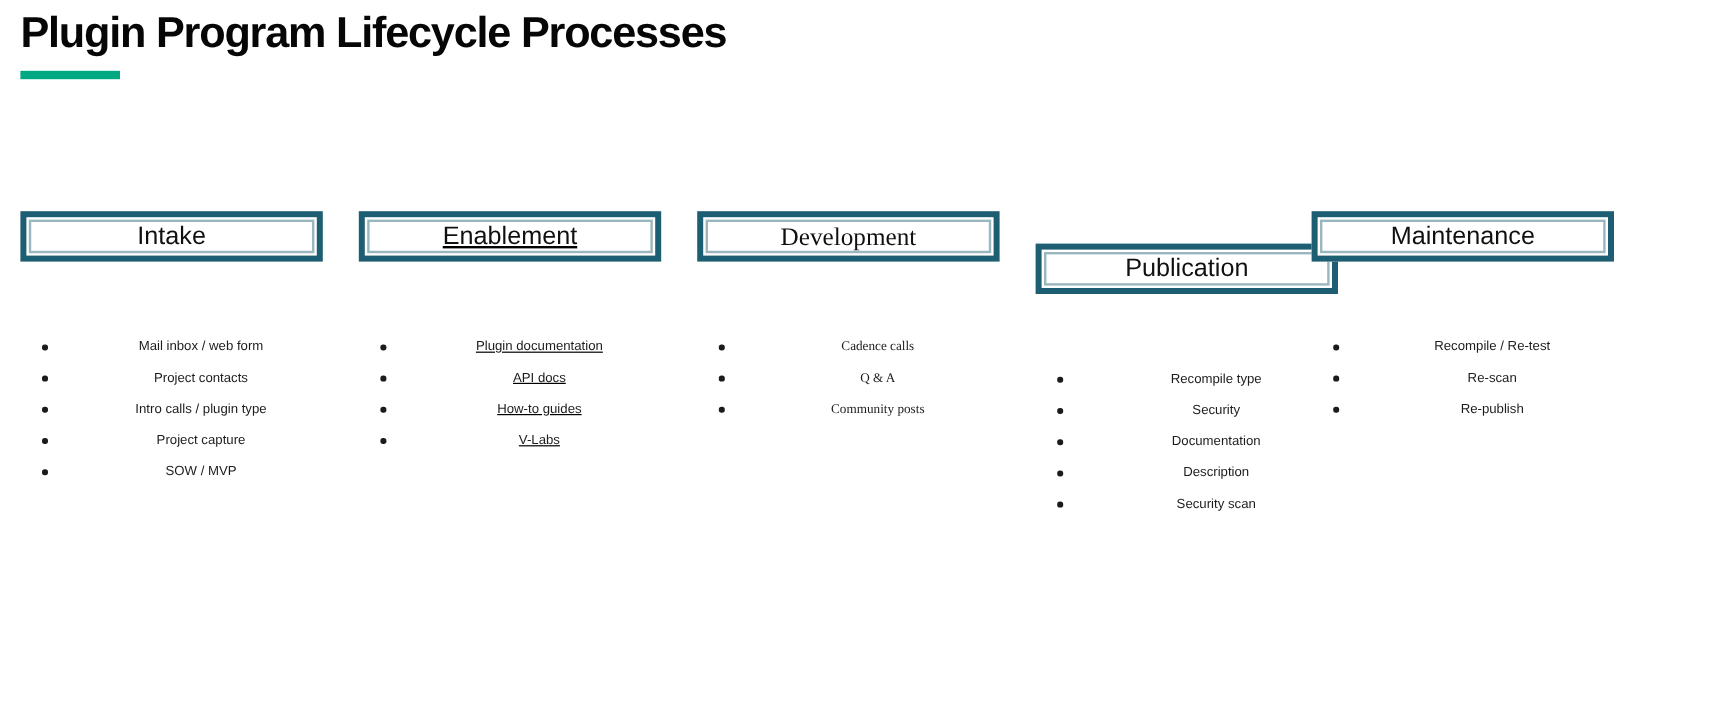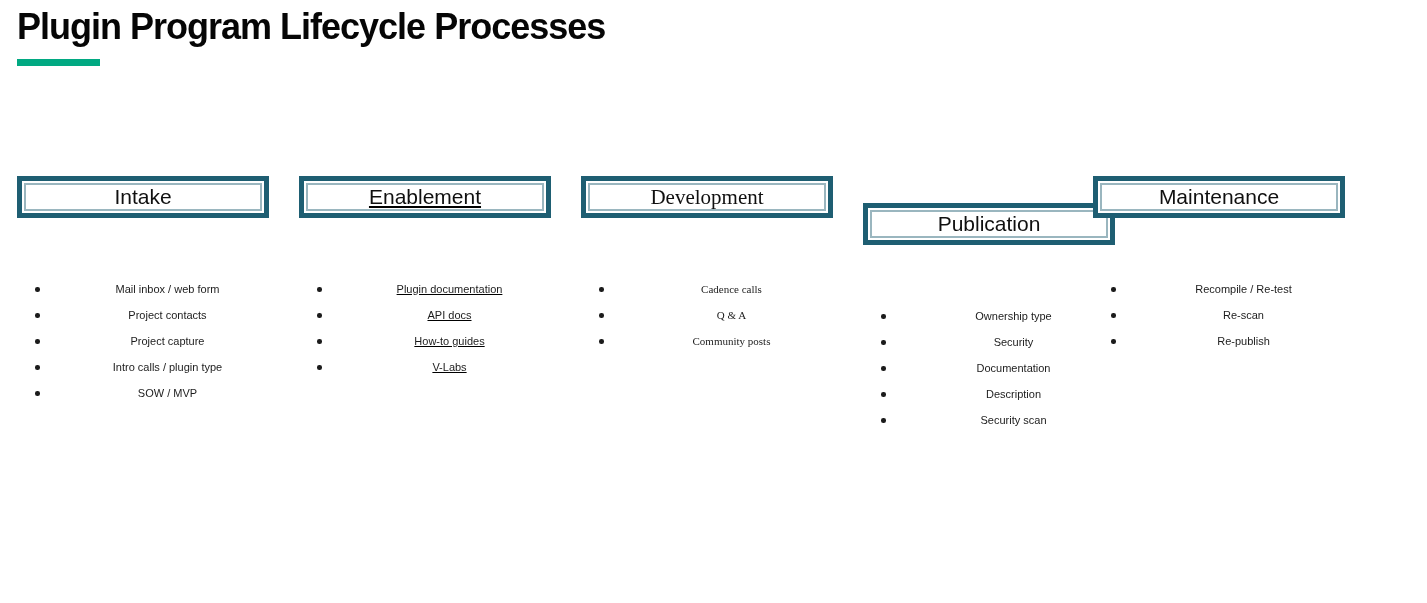--- a/index.html
+++ b/index.html
@@ -97,22 +97,22 @@
   <div class="columns" id="columns">
       <div class="column" style="left: 17px;">
     <div class="header-box">
       <div class="header-inner">
         <span class="header-label">Intake</span>
       </div>
     </div>
     <ul class="items">
           <li><span class="bullet"></span><span>Mail inbox / web form</span></li>
           <li><span class="bullet"></span><span>Project contacts</span></li>
+          <li><span class="bullet"></span><span>Intro calls / plugin type</span></li>
           <li><span class="bullet"></span><span>Project capture</span></li>
-          <li><span class="bullet"></span><span>Intro calls / plugin type</span></li>
           <li><span class="bullet"></span><span>SOW / MVP</span></li>
         </ul>
   </div>
       <div class="column" style="left: 299px; text-decoration: underline;">
     <div class="header-box">
       <div class="header-inner">
         <span class="header-label">Enablement</span>
       </div>
     </div>
     <ul class="items">
@@ -134,21 +134,21 @@
           <li><span class="bullet"></span><span>Community posts</span></li>
         </ul>
   </div>
       <div class="column" style="left: 863px; margin-top: 27px;">
     <div class="header-box">
       <div class="header-inner">
         <span class="header-label">Publication</span>
       </div>
     </div>
     <ul class="items">
-          <li><span class="bullet"></span><span>Ownership type</span></li>
+          <li><span class="bullet"></span><span>Recompile type</span></li>
           <li><span class="bullet"></span><span>Security</span></li>
           <li><span class="bullet"></span><span>Documentation</span></li>
           <li><span class="bullet"></span><span>Description</span></li>
           <li><span class="bullet"></span><span>Security scan</span></li>
         </ul>
   </div>
       <div class="column" style="left: 1093px;">
     <div class="header-box">
       <div class="header-inner">
         <span class="header-label">Maintenance</span>

